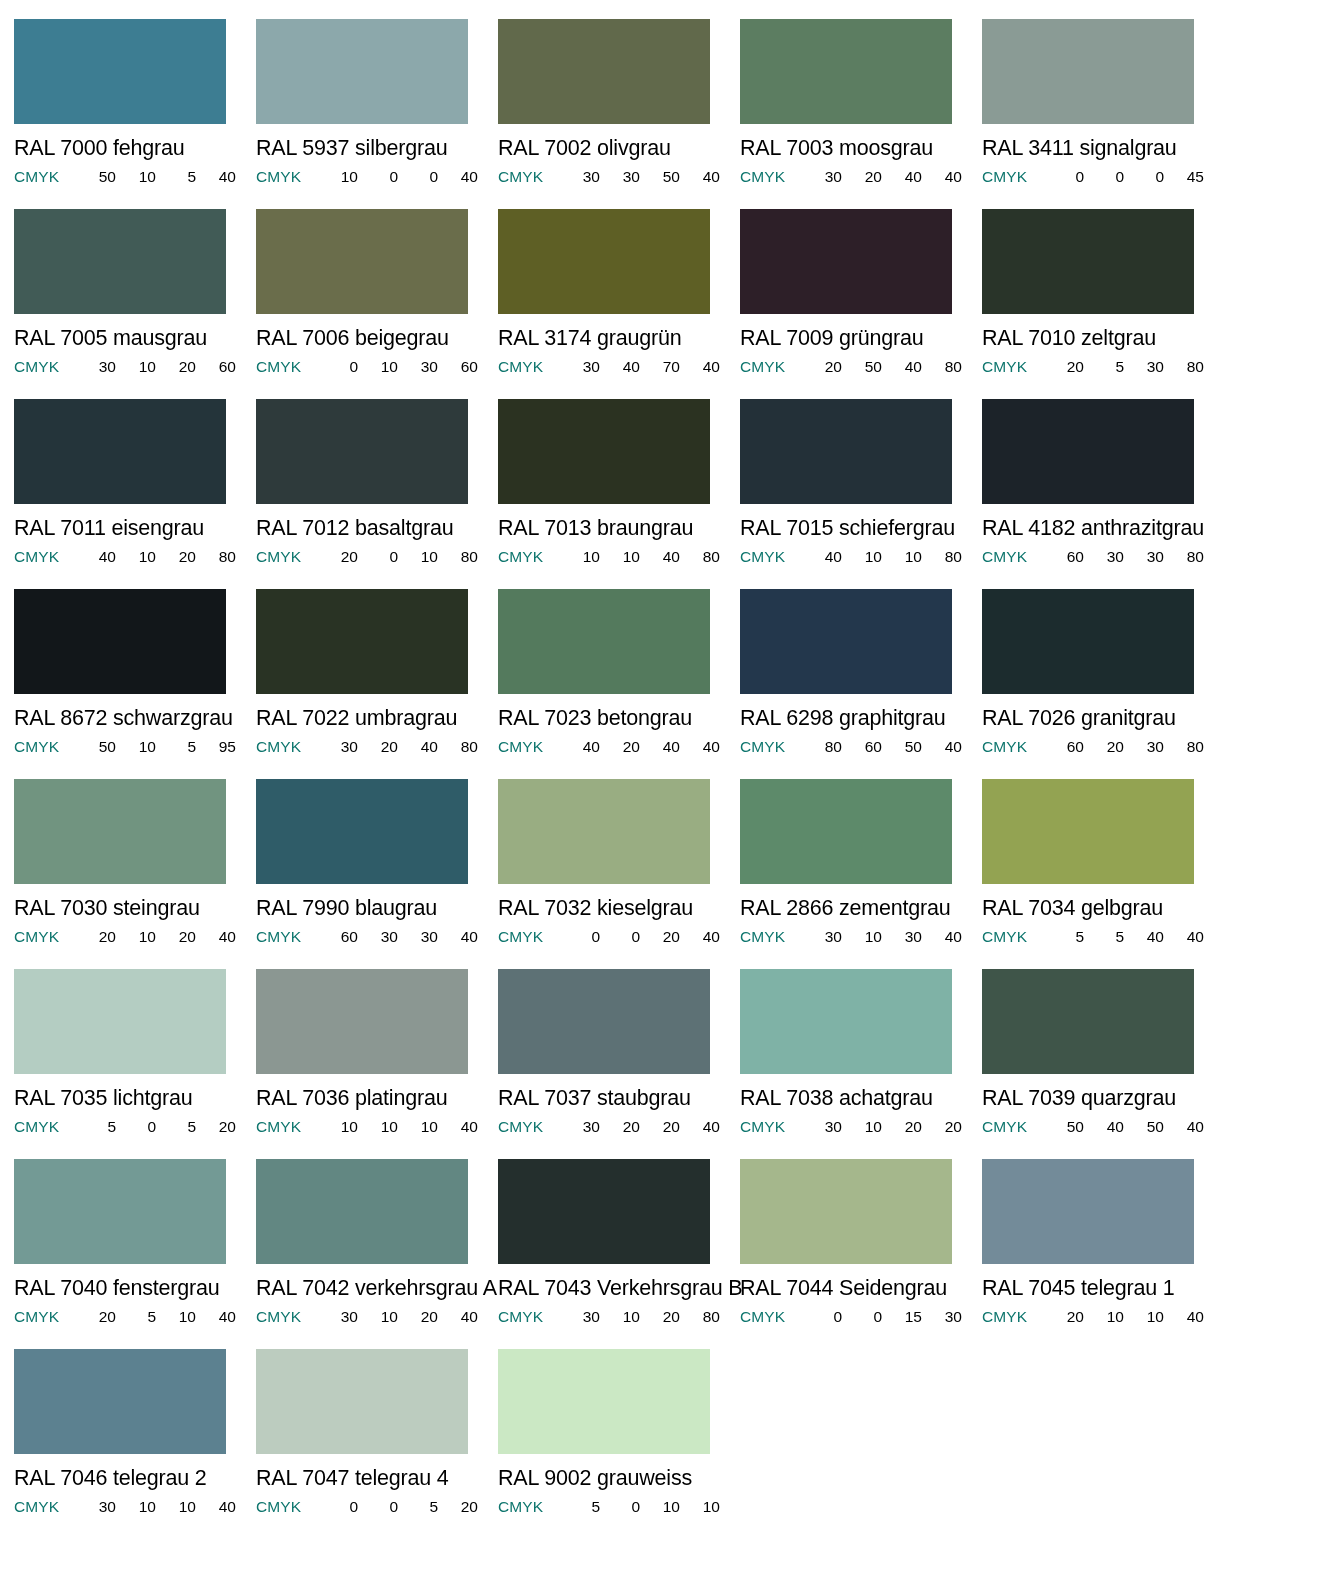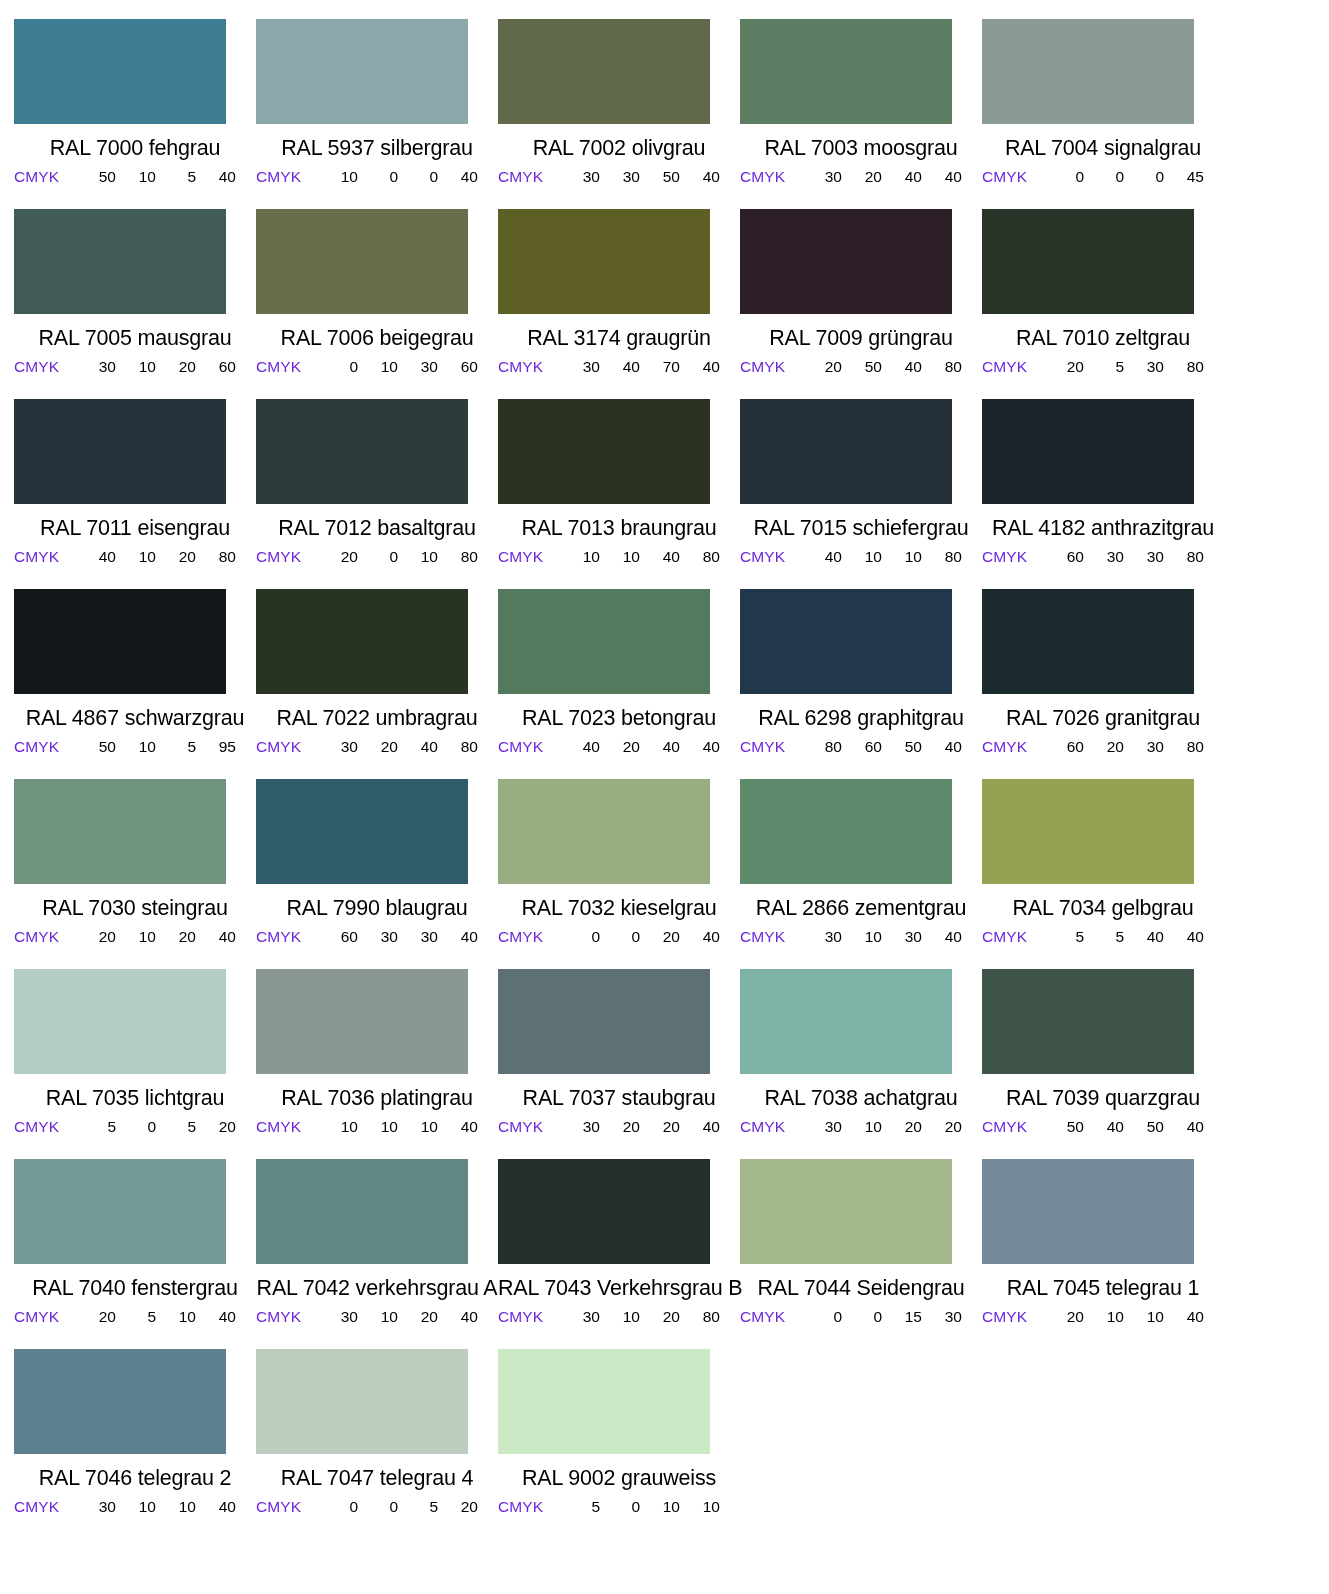--- a/index.html
+++ b/index.html
@@ -42,35 +42,34 @@
     display: block;
   }
 
   .name {
     font-size: 21.5px;
     line-height: 21px;
     color: #000000;
     margin-top: 14px;
     white-space: nowrap;
     letter-spacing: -0.2px;
-    text-align: center;
   }
 
   .cmyk-row {
     margin-top: 10px;
     display: flex;
     align-items: baseline;
     width: 212px;
     white-space: nowrap;
   }
 
   .cmyk-label {
     font-size: 15.5px;
     line-height: 15px;
-    color: #6d28d9;
+    color: #0f766e;
     width: 62px;
     flex: 0 0 62px;
     letter-spacing: 0.1px;
   }
 
   .cmyk-val {
     font-size: 15.5px;
     line-height: 15px;
     color: #000000;
     flex: 0 0 40px;
@@ -122,21 +121,21 @@
         <div class="cmyk-row">
           <span class="cmyk-label">CMYK</span>
           <span class="cmyk-val">30</span>
           <span class="cmyk-val">20</span>
           <span class="cmyk-val">40</span>
           <span class="cmyk-val">40</span>
         </div>
       </div>
       <div class="cell">
         <div class="swatch" style="background: rgb(138, 155, 149);"></div>
-        <div class="name">RAL 7004 signalgrau</div>
+        <div class="name">RAL 3411 signalgrau</div>
         <div class="cmyk-row">
           <span class="cmyk-label">CMYK</span>
           <span class="cmyk-val">0</span>
           <span class="cmyk-val">0</span>
           <span class="cmyk-val">0</span>
           <span class="cmyk-val">45</span>
         </div>
       </div>
       <div class="cell">
         <div class="swatch" style="background: rgb(65, 91, 86);"></div>
@@ -243,21 +242,21 @@
         <div class="cmyk-row">
           <span class="cmyk-label">CMYK</span>
           <span class="cmyk-val">60</span>
           <span class="cmyk-val">30</span>
           <span class="cmyk-val">30</span>
           <span class="cmyk-val">80</span>
         </div>
       </div>
       <div class="cell">
         <div class="swatch" style="background: rgb(18, 23, 26);"></div>
-        <div class="name">RAL 4867 schwarzgrau</div>
+        <div class="name">RAL 8672 schwarzgrau</div>
         <div class="cmyk-row">
           <span class="cmyk-label">CMYK</span>
           <span class="cmyk-val">50</span>
           <span class="cmyk-val">10</span>
           <span class="cmyk-val">5</span>
           <span class="cmyk-val">95</span>
         </div>
       </div>
       <div class="cell">
         <div class="swatch" style="background: rgb(41, 51, 36);"></div>

